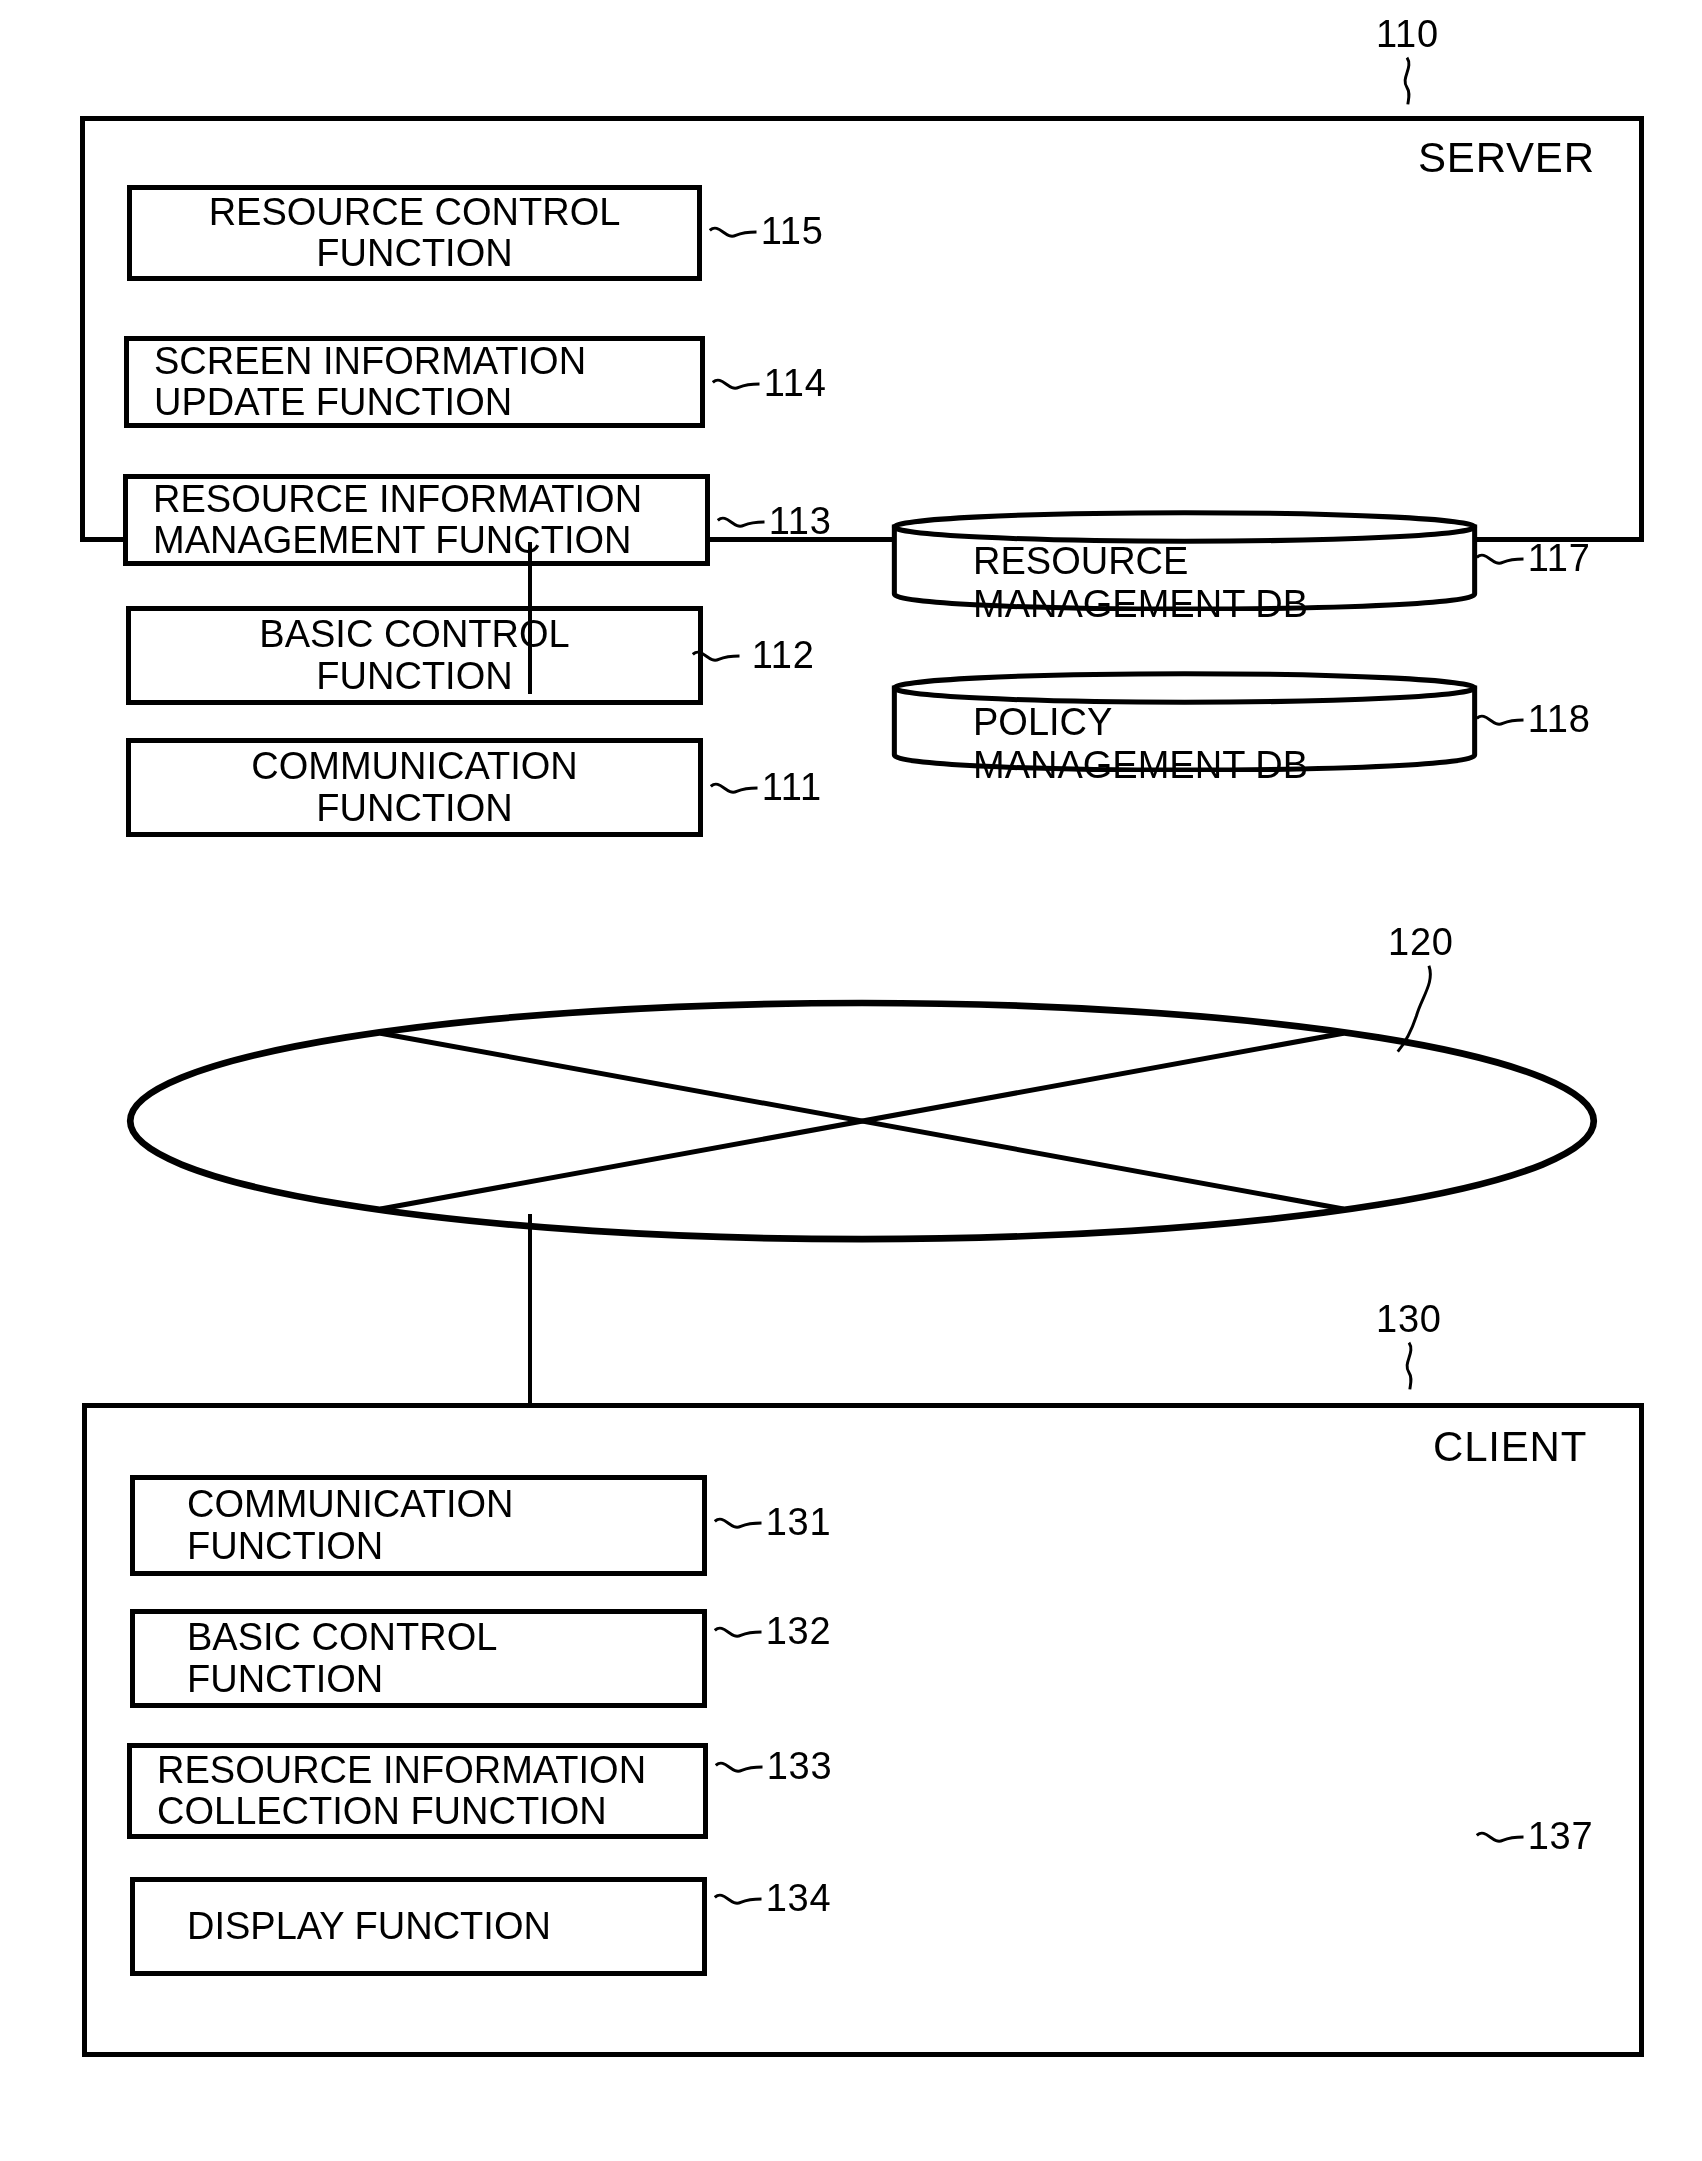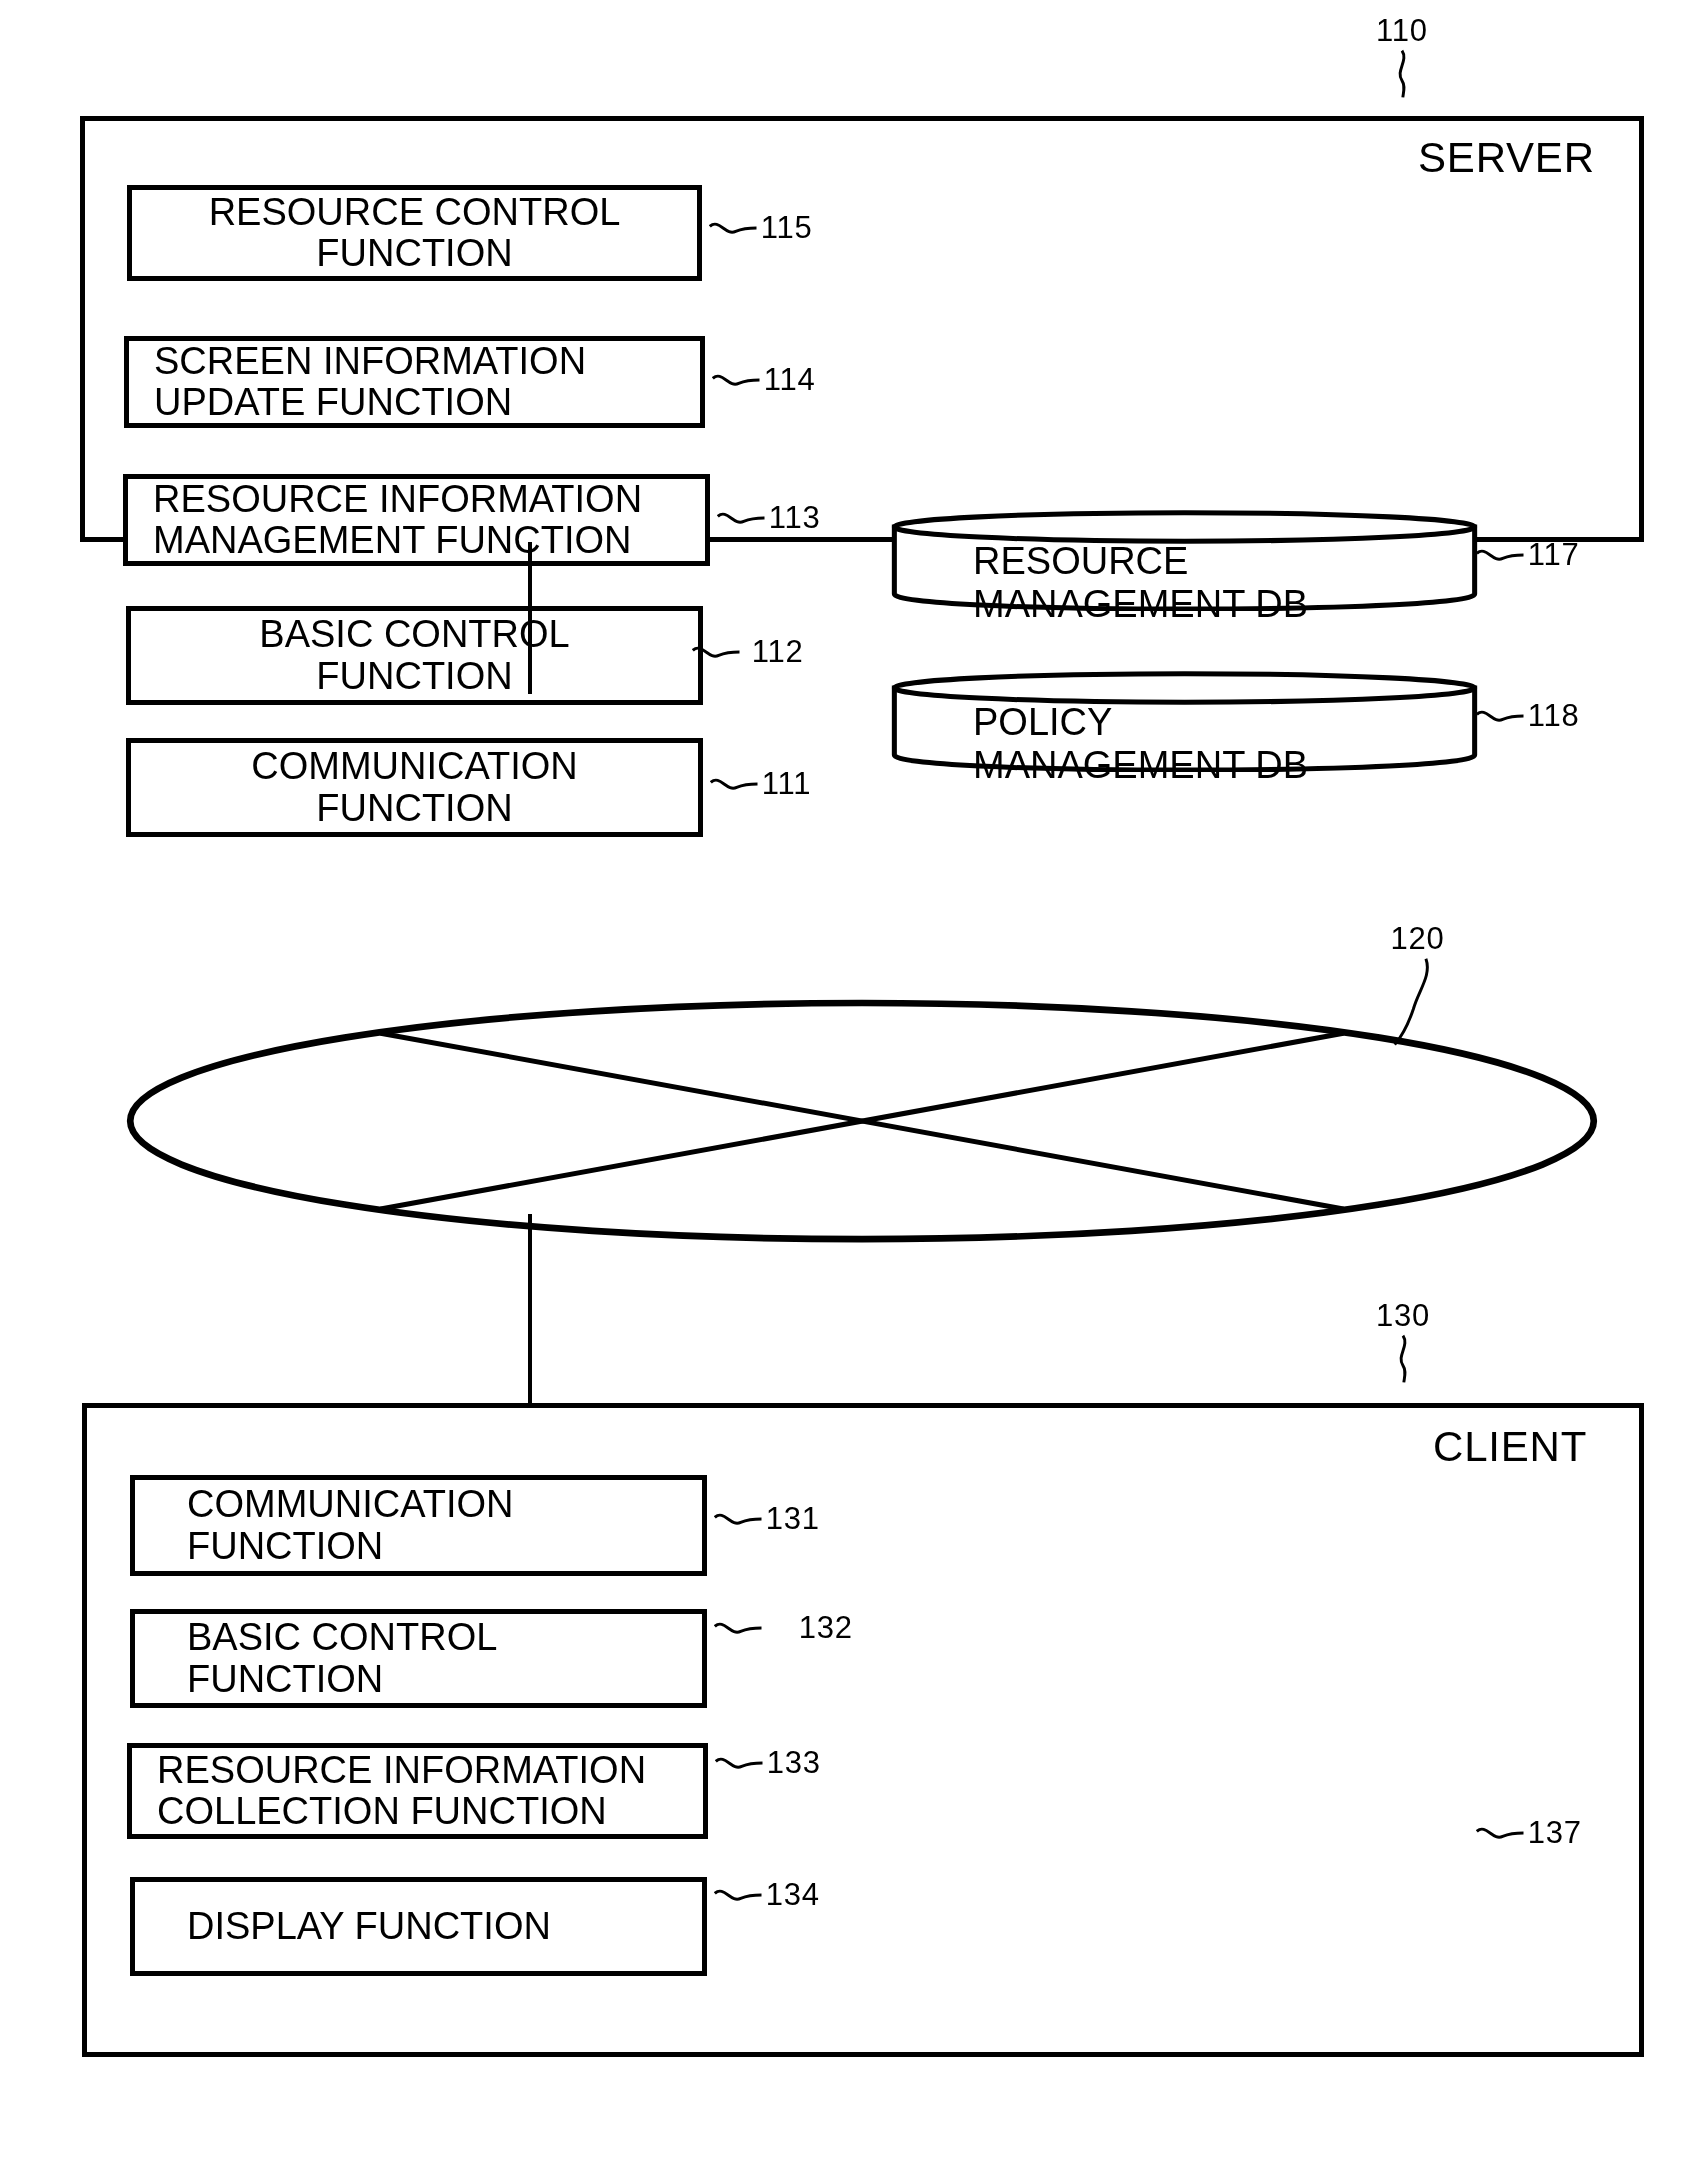--- a/index.html
+++ b/index.html
@@ -100,21 +100,21 @@
 
   
   .ref {
     position: absolute;
     display: flex;
     align-items: center;
     white-space: nowrap;
   }
   .ref svg { display: block; }
   .ref-num {
-    font-size: 31px;
+    font-size: 38px;
     letter-spacing: 0.8px;
     color: #000;
     margin-left: 1.7px;
   }
 
   
   .ref-top {
     position: absolute;
     display: flex;
     flex-direction: column;
@@ -271,21 +271,21 @@
     <svg width="50" height="30" viewBox="0 0 60 36" aria-hidden="true">
       <path d="M1 16 C 12 6, 20 28, 32 22 C 42 18, 48 18, 57 18" fill="none" stroke="#000" stroke-width="3.5"></path>
     </svg>
     <span class="ref-num">131</span>
   </div>
 
   <div class="fn-box" id="fn-132">
     <div class="fn-text left" style="padding-left:52px;">BASIC CONTROL
 FUNCTION</div>
   </div>
-  <div class="ref" style="left:714px; top:1610px;gap:33px;">
+  <div class="ref" style="left:714px; top:1610px;">
     <svg width="50" height="30" viewBox="0 0 60 36" aria-hidden="true">
       <path d="M1 16 C 12 6, 20 28, 32 22 C 42 18, 48 18, 57 18" fill="none" stroke="#000" stroke-width="3.5"></path>
     </svg>
     <span class="ref-num">132</span>
   </div>
 
   <div class="fn-box" id="fn-133">
     <div class="fn-text left">RESOURCE INFORMATION
 COLLECTION FUNCTION</div>
   </div>

